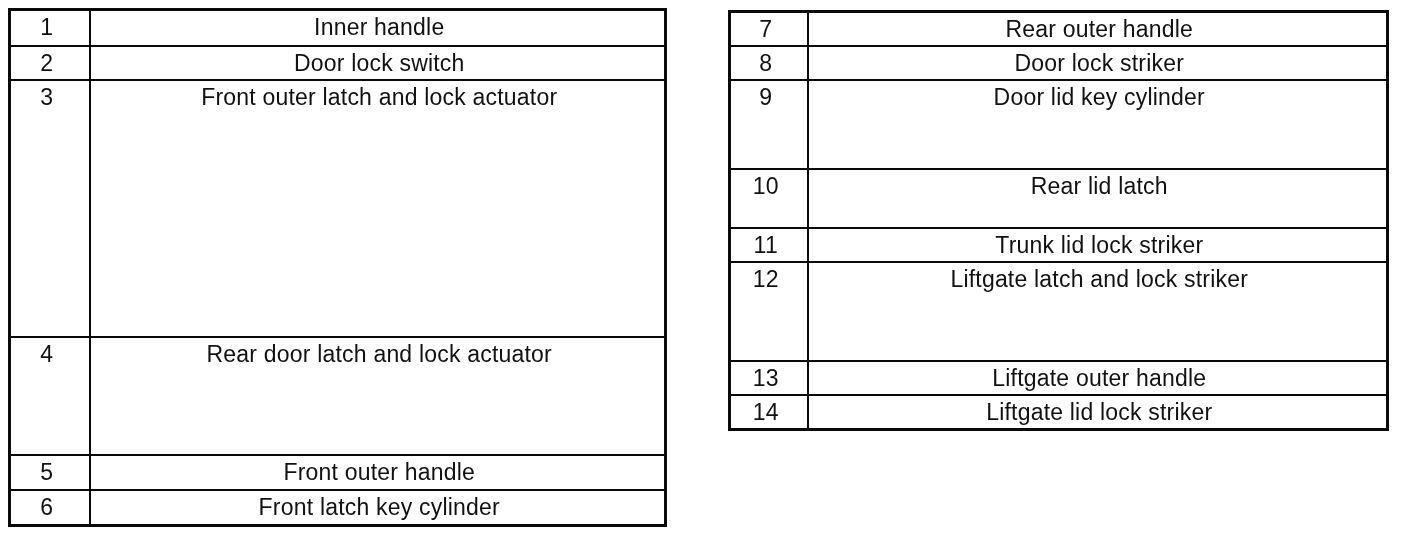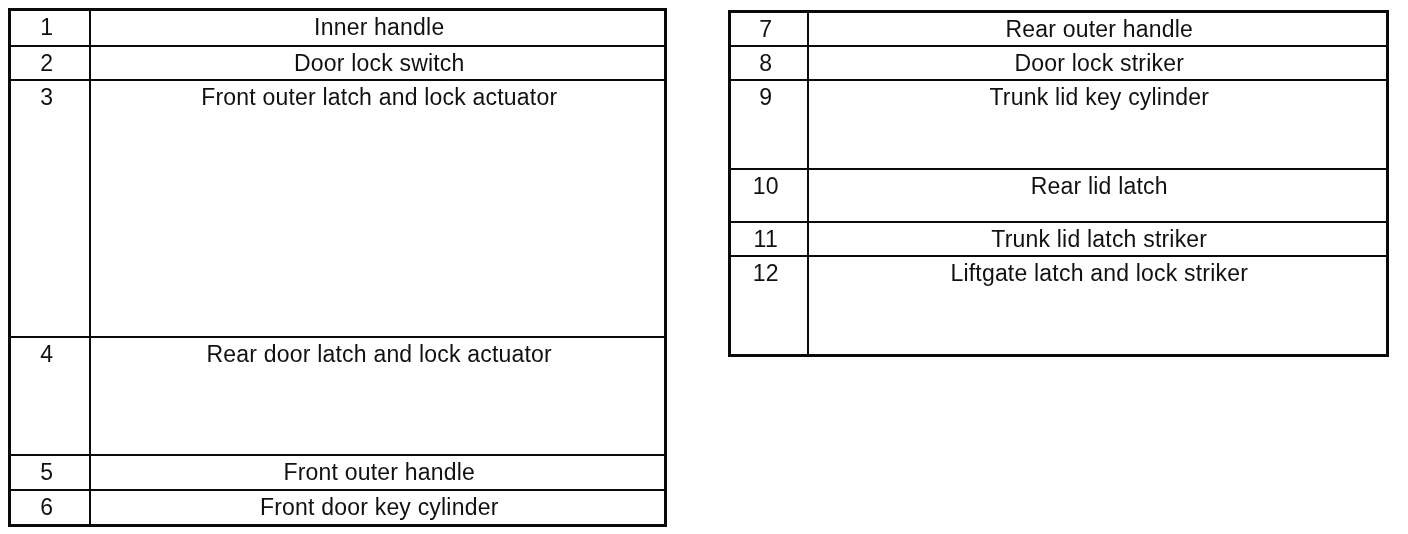--- a/index.html
+++ b/index.html
@@ -73,51 +73,59 @@
     <tr style="height:118px">
       <td class="num">4</td>
       <td class="label">Rear door latch and lock actuator</td>
     </tr>
     <tr style="height:35px">
       <td class="num">5</td>
       <td class="label">Front outer handle</td>
     </tr>
     <tr style="height:36px">
       <td class="num">6</td>
-      <td class="label">Front door key cylinder</td>
+      <td class="label">Front latch key cylinder</td>
     </tr>
   </tbody>
     </table>
 
   <table class="legend-table right-table">
     <colgroup>
         <col class="c-num">
         <col class="c-label">
       </colgroup>
     <tbody>
         <tr style="height:33px">
       <td class="num">7</td>
       <td class="label">Rear outer handle</td>
     </tr>
     <tr style="height:31px">
       <td class="num">8</td>
       <td class="label">Door lock striker</td>
     </tr>
     <tr style="height:89px">
       <td class="num">9</td>
-      <td class="label">Trunk lid key cylinder</td>
+      <td class="label">Door lid key cylinder</td>
     </tr>
-    <tr style="height:53px">
+    <tr style="height:59px">
       <td class="num">10</td>
       <td class="label">Rear lid latch</td>
     </tr>
     <tr style="height:22px">
       <td class="num">11</td>
-      <td class="label">Trunk lid latch striker</td>
+      <td class="label">Trunk lid lock striker</td>
     </tr>
     <tr style="height:99px">
       <td class="num">12</td>
       <td class="label">Liftgate latch and lock striker</td>
+    </tr>
+    <tr style="height:33px">
+      <td class="num">13</td>
+      <td class="label">Liftgate outer handle</td>
+    </tr>
+    <tr style="height:32px">
+      <td class="num">14</td>
+      <td class="label">Liftgate lid lock striker</td>
     </tr>
   </tbody>
     </table>
 
 </div>
 
 </body></html>

